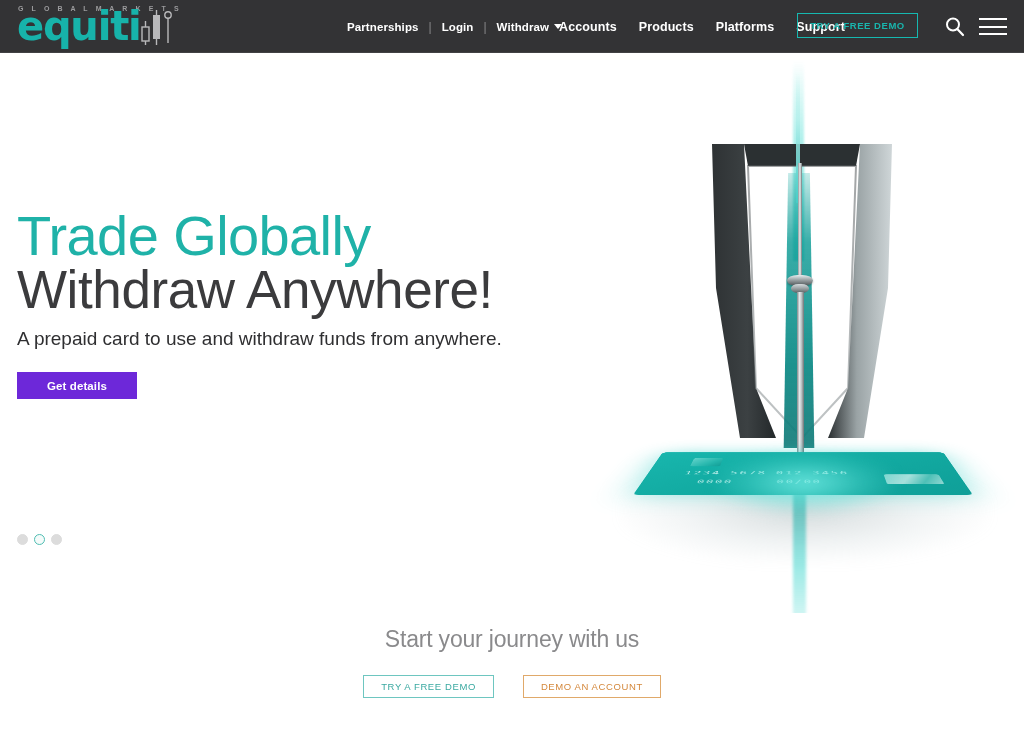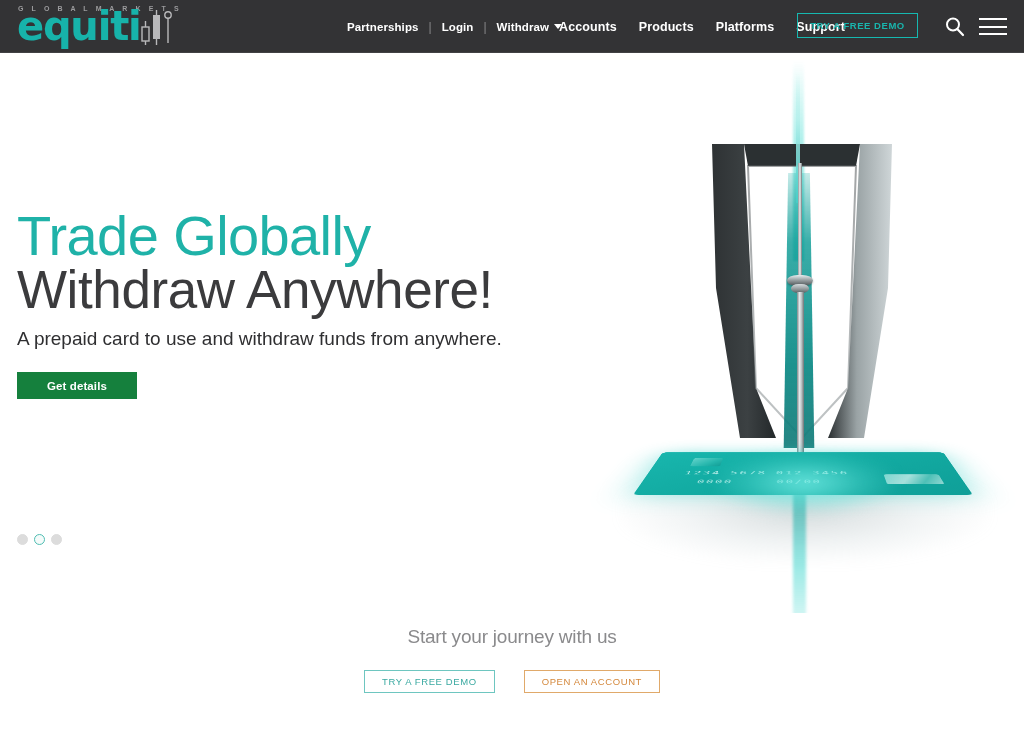--- a/index.html
+++ b/index.html
@@ -196,21 +196,21 @@
     margin-top: 12px;
     font-size: 19px;
     line-height: 22px;
     color: #2f2f31;
     font-weight: 400;
   }
   #hero-cta {
     margin-top: 22px;
     width: 120px;
     height: 27px;
-    background: #15803d;
+    background: #6d28d9;
     color: #ffffff;
     border: none;
     font-size: 11.5px;
     font-weight: 700;
     letter-spacing: 0.1px;
     cursor: pointer;
     font-family: "Liberation Sans", sans-serif;
     display: flex;
     align-items: center;
     justify-content: center;
@@ -443,21 +443,21 @@
     position: absolute;
     left: 0;
     top: 613px;
     width: 1024px;
     height: 118px;
     background: #ffffff;
     text-align: center;
   }
   #journey-text {
     margin-top: 13px;
-    font-size: 19px;
+    font-size: 23px;
     color: #8a8a8c;
     font-weight: 400;
     letter-spacing: -0.2px;
     font-family: "Liberation Sans", sans-serif;
   }
   #cta-buttons {
     margin-top: 22px;
     display: flex;
     justify-content: center;
     gap: 29px;
@@ -601,15 +601,15 @@
     </div>
 
     <div id="card-glow"></div>
   </div>
 </div>
 
 <div id="bottom-cta">
   <div id="journey-text">Start your journey with us</div>
   <div id="cta-buttons">
     <button class="cta-btn" id="cta-demo-btn">TRY A FREE DEMO</button>
-    <button class="cta-btn" id="cta-account-btn">OPEN AN ACCOUNT</button>
+    <button class="cta-btn" id="cta-account-btn">DEMO AN ACCOUNT</button>
   </div>
 </div>
 
 </body></html>

